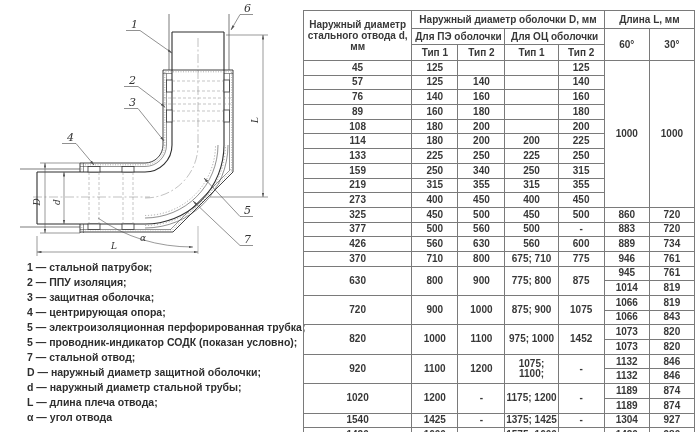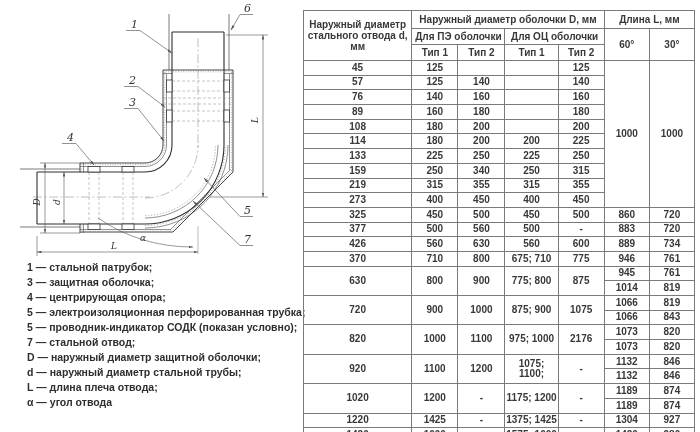--- a/index.html
+++ b/index.html
@@ -138,20 +138,21 @@
   <text x="129" y="84" font-size="11">2</text>
   <text x="129" y="106" font-size="11">3</text>
   <text x="67" y="141" font-size="11">4</text>
   <text x="244" y="214" font-size="11">5</text>
   <text x="244" y="12" font-size="11">6</text>
   <text x="244" y="243" font-size="11">7</text>
 </svg>
 
 <div class="legend">
   <div>1 — стальной патрубок;</div>
+  <div>2 — ППУ изоляция;</div>
   <div>3 — защитная оболочка;</div>
   <div>4 — центрирующая опора;</div>
   <div>5 — электроизоляционная перфорированная трубка;</div>
   <div>5 — проводник-индикатор СОДК (показан условно);</div>
   <div>7 — стальной отвод;</div>
   <div>D — наружный диаметр защитной оболочки;</div>
   <div>d — наружный диаметр стальной трубы;</div>
   <div>L — длина плеча отвода;</div>
   <div>α — угол отвода</div>
 </div>
@@ -318,21 +319,21 @@
       </tr>
       <tr>
         <td>1066</td>
         <td>843</td>
       </tr>
       <tr>
         <td rowspan="2">820</td>
         <td rowspan="2">1000</td>
         <td rowspan="2">1100</td>
         <td rowspan="2">975; 1000</td>
-        <td rowspan="2">2176</td>
+        <td rowspan="2">1452</td>
         <td>1073</td>
         <td>820</td>
       </tr>
       <tr>
         <td>1073</td>
         <td>820</td>
       </tr>
       <tr>
         <td rowspan="2">920</td>
         <td rowspan="2">1100</td>
@@ -353,21 +354,21 @@
         <td rowspan="2">1175; 1200</td>
         <td rowspan="2">-</td>
         <td>1189</td>
         <td>874</td>
       </tr>
       <tr>
         <td>1189</td>
         <td>874</td>
       </tr>
       <tr>
-        <td>1220</td>
+        <td>1540</td>
         <td>1425</td>
         <td>-</td>
         <td>1375; 1425</td>
         <td>-</td>
         <td>1304</td>
         <td>927</td>
       </tr>
       <tr>
         <td>1420</td>
         <td>1600</td>

